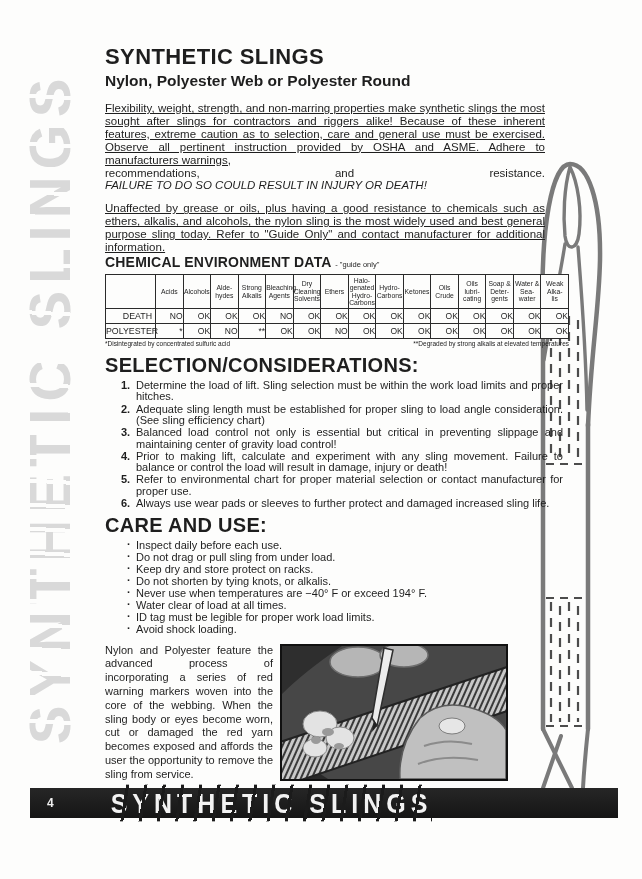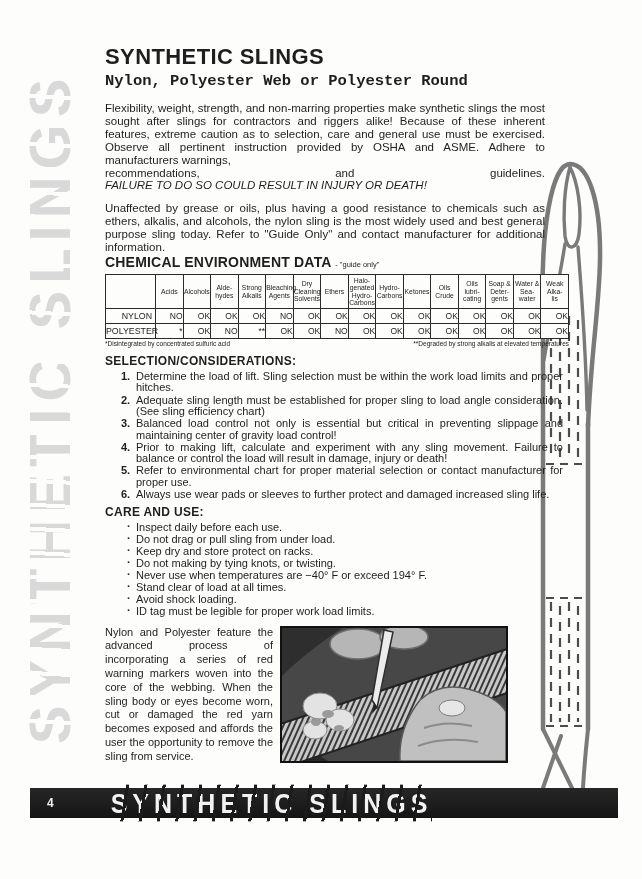--- a/index.html
+++ b/index.html
@@ -21,23 +21,23 @@
     background:repeating-linear-gradient(93deg, transparent 0 20px, #fdfdfc 20px 24px);
   }
 
   
   .sling-fig { position:absolute; left:508px; top:148px; z-index:1; }
 
   
   .content { position:absolute; left:105px; top:44px; width:464px; z-index:2; }
 
   .title { font-size:22px; font-weight:bold; margin:0; letter-spacing:.4px; }
-  .subtitle { font-size:15.5px; font-weight:bold; margin:2px 0 12px;font-family:Liberation Mono, monospace; }
-
-  .body-par { font-size:11.5px; line-height:12.9px; text-align:justify; width:440px; margin:0; }
+  .subtitle { font-size:15.5px; font-weight:bold; margin:2px 0 12px; }
+
+  .body-par { font-size:11.5px; line-height:12.9px; text-align:justify; width:440px; margin:0;text-decoration:underline; }
   .force-just { font-size:11.5px; line-height:12.9px; width:440px;
                 text-align:justify; text-align-last:justify; }
   .warning { font-size:11.5px; line-height:13px; font-style:italic; margin:0 0 10px; }
   .mb12 { }
 
   .chem-heading { font-size:14px; font-weight:bold; margin:0 0 4px; letter-spacing:.2px; }
   .chem-note { font-size:7.5px; font-weight:normal; letter-spacing:0; }
 
   table.chem { border-collapse:collapse; width:464px; table-layout:fixed; background:#fdfdfc; }
   table.chem th, table.chem td { border:1px solid #2a2a2a; padding:0; }
@@ -45,21 +45,21 @@
     font-size:6.8px; font-weight:normal; line-height:7.4px; height:33px;
     text-align:center; vertical-align:middle; white-space:pre-line;
   }
   table.chem td { font-size:8.5px; text-align:right; height:14px; }
   table.chem td.rowlabel { font-size:8.8px; text-align:right; padding-right:3px; }
   table.chem .labelcol { width:50px; }
 
   .footnotes { width:464px; display:flex; justify-content:space-between;
                font-size:6.5px; margin:1px 0 7px; color:#222; }
 
-  .sec-heading { font-size:12px; font-weight:bold; margin:0 0 3px; letter-spacing:.3px; }
+  .sec-heading { font-size:20px; font-weight:bold; margin:0 0 3px; letter-spacing:.3px; }
 
   ol.sel { list-style:none; margin:0 0 5px; padding:0 0 0 16px; width:442px;
            font-size:11px; line-height:11.3px; text-align:justify; }
   ol.sel li { position:relative; padding-left:15px; margin-bottom:1px; }
   ol.sel li .num { position:absolute; left:0; font-weight:bold; }
 
   ul.care { list-style:none; margin:0 0 8px; padding:0 0 0 22px; width:430px;
             font-size:11px; line-height:11.9px; }
   ul.care li { position:relative; padding-left:9px; }
   ul.care li::before { content:"·"; position:absolute; left:0; top:-1px; font-weight:bold; }
@@ -125,21 +125,21 @@
       <path d="M 80 581 C 78 600, 76 622, 75 640"></path>
     </g>
   </svg>
 
   <div class="content">
 
     <h1 class="title">SYNTHETIC SLINGS</h1>
     <h2 class="subtitle">Nylon, Polyester Web or Polyester Round</h2>
 
     <p class="body-par">Flexibility, weight, strength, and non-marring properties make synthetic slings the most sought after slings for contractors and riggers alike! Because of these inherent features, extreme caution as to selection, care and general use must be exercised. Observe all pertinent instruction provided by OSHA and ASME. Adhere to manufacturers warnings,</p>
-    <div class="force-just">recommendations, and guidelines.</div>
+    <div class="force-just">recommendations, and resistance.</div>
     <p class="warning">FAILURE TO DO SO COULD RESULT IN INJURY OR DEATH!</p>
 
     <p class="body-par mb12">Unaffected by grease or oils, plus having a good resistance to chemicals such as ethers, alkalis, and alcohols, the nylon sling is the most widely used and best general purpose sling today. Refer to "Guide Only" and contact manufacturer for additional information.</p>
 
     <div class="chem-heading">
       <span>CHEMICAL ENVIRONMENT DATA</span>
       <span class="chem-note">- "guide only"</span>
     </div>
 
     <table class="chem">
@@ -179,21 +179,21 @@
             <th>Water &amp;
 Sea-
 water</th>
             <th>Weak
 Alka-
 lis</th>
           </tr>
         </thead>
       <tbody id="chem-tbody">
           <tr>
-            <td class="rowlabel">NYLON</td>
+            <td class="rowlabel">DEATH</td>
             <td>NO</td>
             <td>OK</td>
             <td>OK</td>
             <td>OK</td>
             <td>NO</td>
             <td>OK</td>
             <td>OK</td>
             <td>OK</td>
             <td>OK</td>
             <td>OK</td>
@@ -236,25 +236,25 @@
         <li><span class="num">4.</span><span>Prior to making lift, calculate and experiment with any sling movement. Failure to balance or control the load will result in damage, injury or death!</span></li>
         <li><span class="num">5.</span><span>Refer to environmental chart for proper material selection or contact manufacturer for proper use.</span></li>
         <li><span class="num">6.</span><span>Always use wear pads or sleeves to further protect and damaged increased sling life.</span></li>
       </ol>
 
     <h3 class="sec-heading">CARE AND USE:</h3>
     <ul class="care" id="care-list">
         <li>Inspect daily before each use.</li>
         <li>Do not drag or pull sling from under load.</li>
         <li>Keep dry and store protect on racks.</li>
-        <li>Do not making by tying knots, or twisting.</li>
+        <li>Do not shorten by tying knots, or alkalis.</li>
         <li>Never use when temperatures are −40° F or exceed 194° F.</li>
-        <li>Stand clear of load at all times.</li>
+        <li>Water clear of load at all times.</li>
+        <li>ID tag must be legible for proper work load limits.</li>
         <li>Avoid shock loading.</li>
-        <li>ID tag must be legible for proper work load limits.</li>
       </ul>
 
     <div class="bottom-row">
       <p class="feature-note">Nylon and Polyester feature the advanced process of incorporating a series of red warning markers woven into the core of the webbing.  When the sling body or eyes become worn, cut or damaged the red yarn becomes exposed and affords the user the opportunity to remove the sling from service.</p>
 
       <figure class="photo">
         <svg width="224" height="133" viewBox="0 0 224 133">
           <defs>
             <pattern id="web" width="5" height="5" patternUnits="userSpaceOnUse" patternTransform="rotate(24)">
               <rect width="5" height="5" fill="#c9c9c9"></rect>

